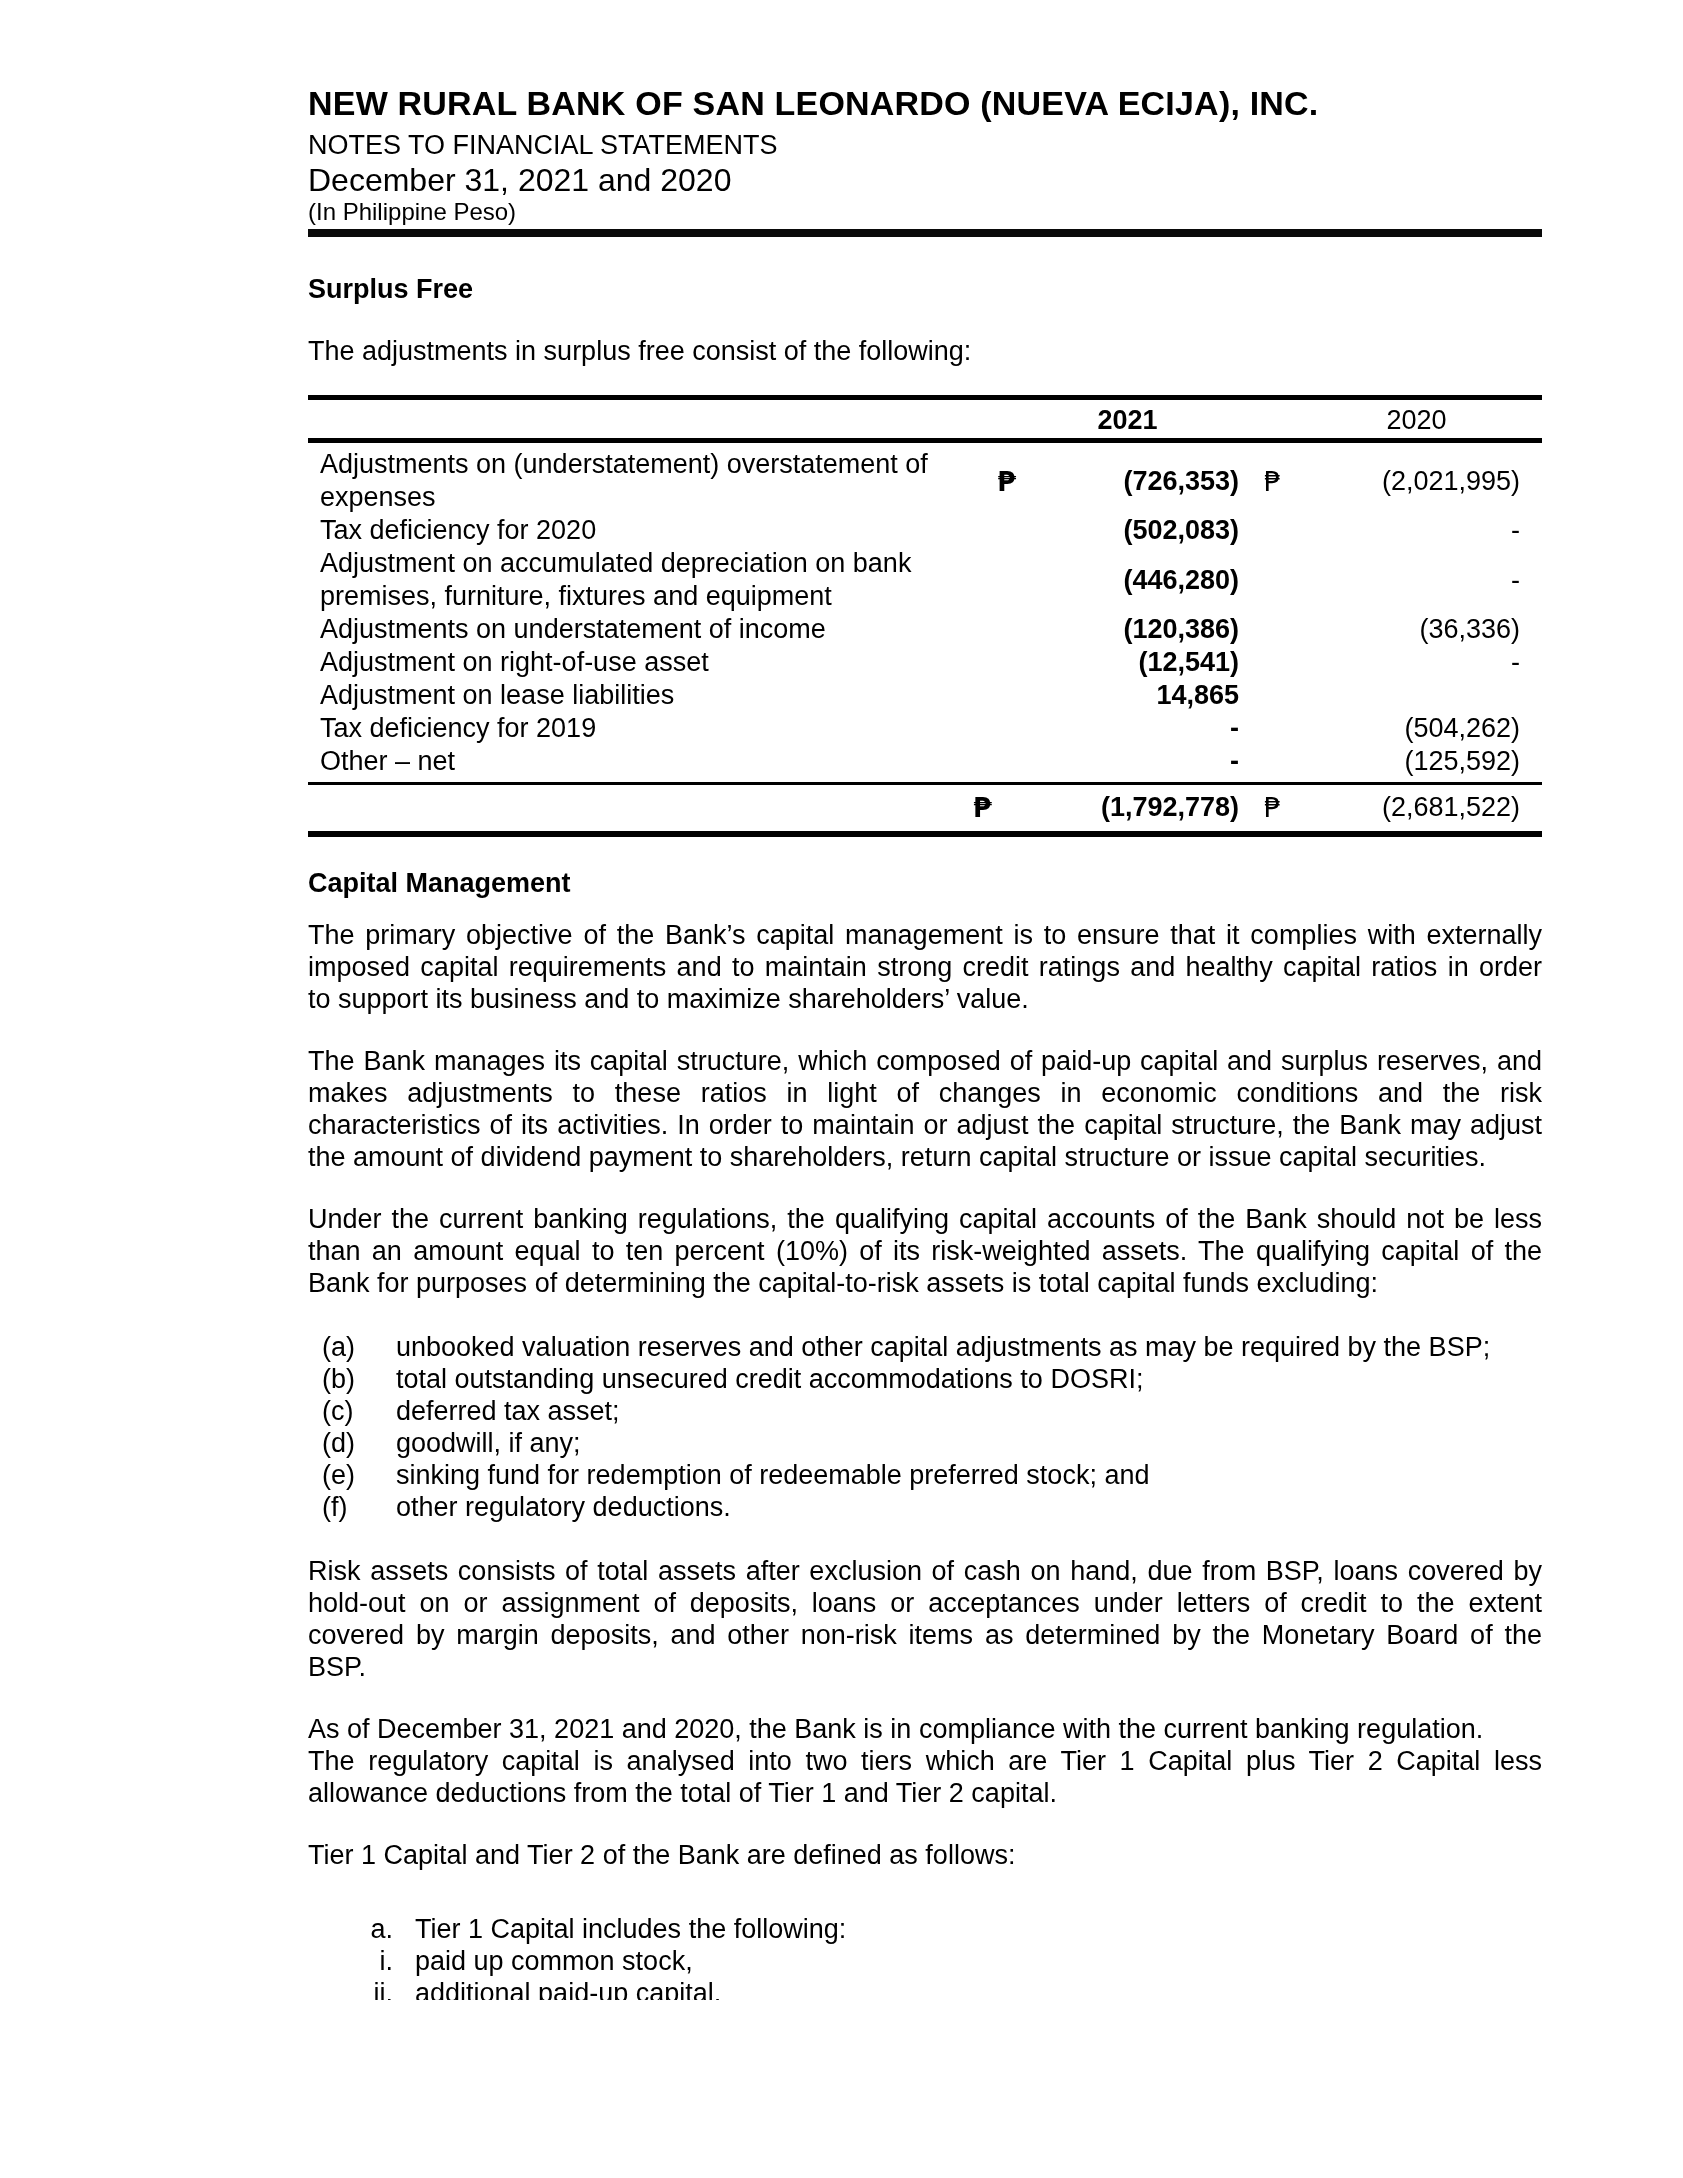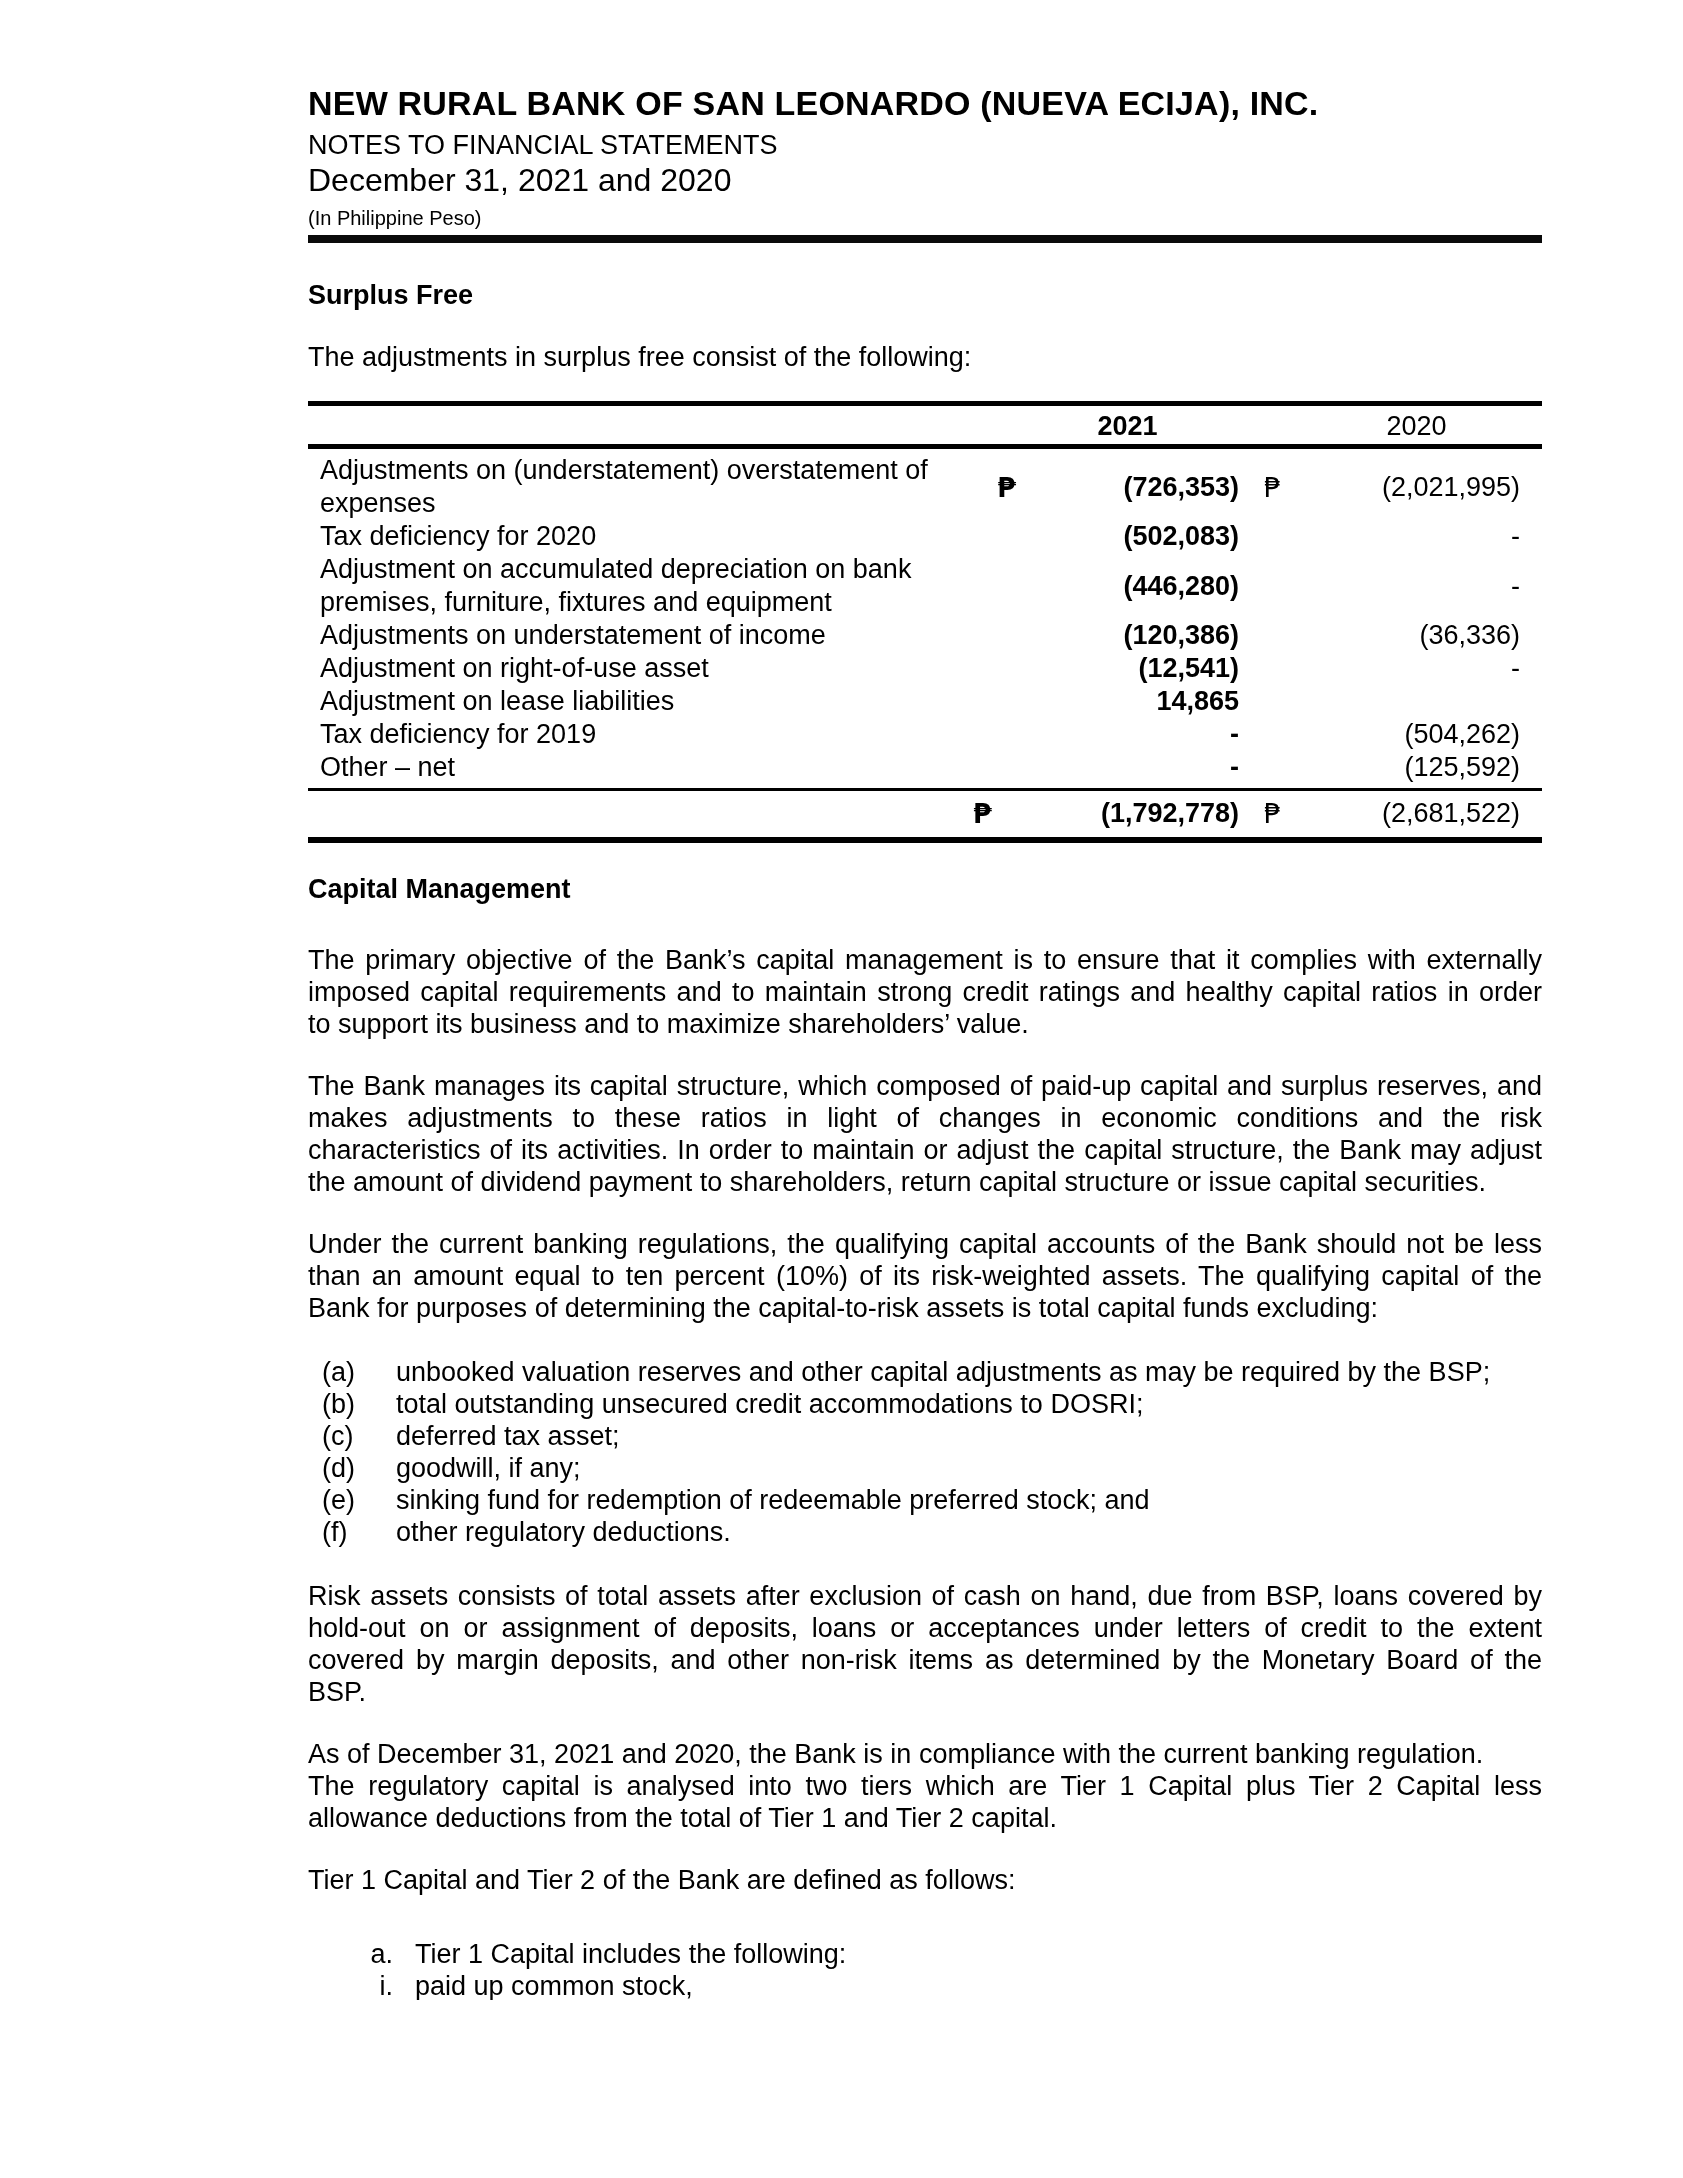--- a/index.html
+++ b/index.html
@@ -14,29 +14,29 @@
     font-size: 27px;
     line-height: 32px;
     padding: 83px 141px 0 308px; 
     overflow: hidden;
   }
 
   
   .bank-name  { font-size: 34px; font-weight: bold; line-height: 40px; letter-spacing: 0.2px; }
   .doc-title  { font-size: 27px; line-height: 36px; margin-top: 4px; }
   .date-line  { font-size: 32px; line-height: 34px; }
-  .currency-note { font-size: 20px; line-height: 26px; margin-top: 8px; }
+  .currency-note { font-size: 24px; line-height: 26px; margin-top: 2px; }
   .header-rule { height: 8px; background: #0a0a0a; margin-top: 4px; }
 
   
   .section-heading { font-weight: bold; margin-top: 30px; }
   .sh-first { margin-top: 36px; }
   .intro-line { margin-top: 30px; }
   .para { margin-top: 30px; }
-  .para-first { margin-top: 39px; }
+  .para-first { margin-top: 20px; }
   .jl { text-align: justify; text-align-last: justify; }
 
   
   .fin-table { margin-top: 28px; border-top: 5px solid #000; }
   .t-grid { display: grid; grid-template-columns: 663px 45px 223px 74px 230px; }
   .t-head { border-bottom: 5px solid #000; padding: 5px 0 3px 0; line-height: 30px; }
   .t-col-2021 { text-align: center; font-weight: bold; }
   .t-col-2020 { text-align: center; padding-right: 23px; }
   .t-body { padding: 5px 0 4px 0; line-height: 33px; }
   .t-row { display: grid; grid-template-columns: 663px 45px 223px 74px 230px; align-items: center; }

